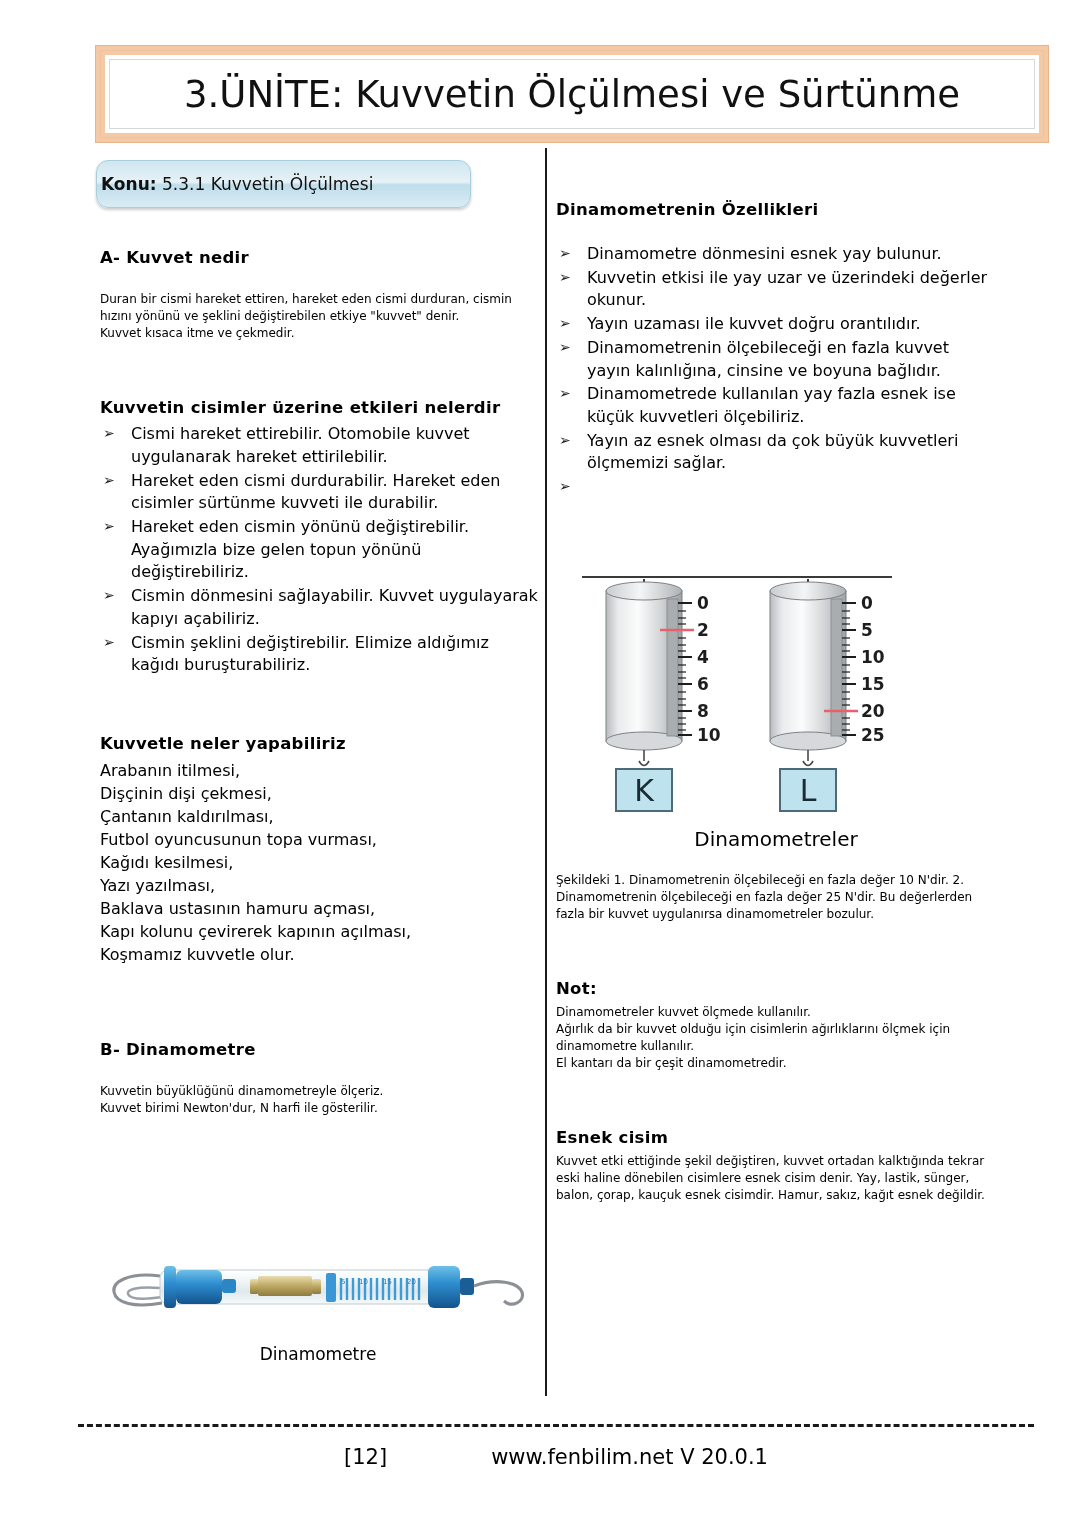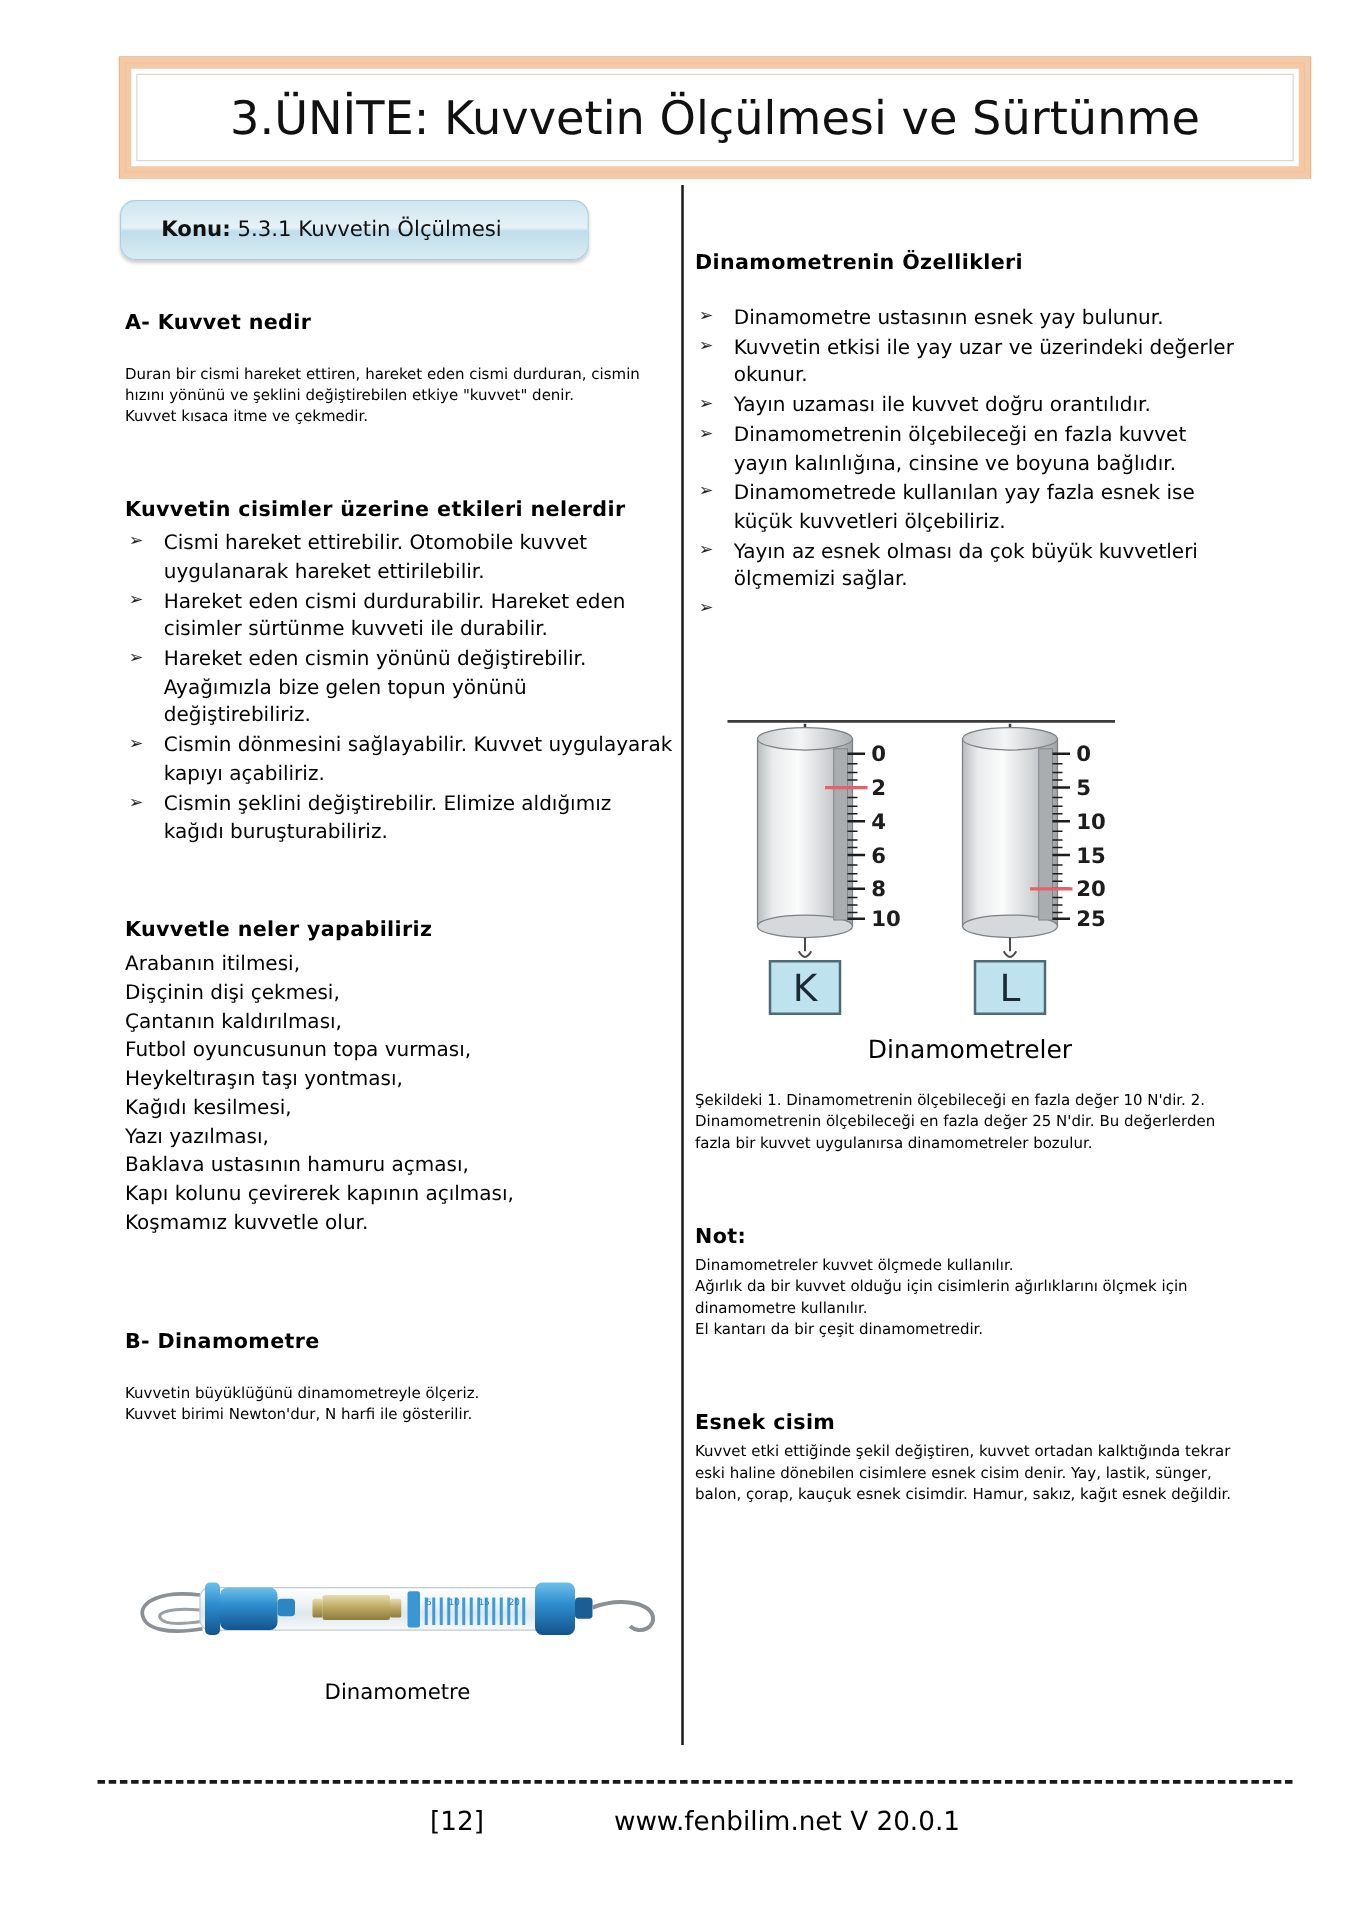--- a/index.html
+++ b/index.html
@@ -66,21 +66,21 @@
     top: 160px;
     width: 375px;
     height: 48px;
     box-sizing: border-box;
     border-radius: 12px;
     border: 1px solid #a9cfdd;
     background: linear-gradient(to bottom, #cfe6f0 0%, #e6f2f7 46%, #bfddeb 52%, #d9ecf4 100%);
     box-shadow: 0 2px 3px rgba(0,0,0,0.20);
     display: flex;
     align-items: center;
-    padding-left: 32px;
+    padding-left: 4px;
   }
   .konu-text {
     font-size: 17px;
     color: #111;
   }
   .konu-text b { font-weight: 700; }
 
   
   .divider {
     position: absolute;
@@ -225,21 +225,20 @@
     </ul>
 
     <div class="gap-56"></div>
 
     <h3 class="sec">Kuvvetle neler yapabiliriz</h3>
     <div class="lines">
       <div>Arabanın itilmesi,</div>
       <div>Dişçinin dişi çekmesi,</div>
       <div>Çantanın kaldırılması,</div>
       <div>Futbol oyuncusunun topa vurması,</div>
-      <div>Heykeltıraşın taşı yontması,</div>
       <div>Kağıdı kesilmesi,</div>
       <div>Yazı yazılması,</div>
       <div>Baklava ustasının hamuru açması,</div>
       <div>Kapı kolunu çevirerek kapının açılması,</div>
       <div>Koşmamız kuvvetle olur.</div>
     </div>
 
     <div class="gap-56"></div>
     <div class="gap-18"></div>
 
@@ -312,21 +311,21 @@
 
       <path d="M376,38 C398,30 420,34 424,44 C427,54 414,60 406,53" fill="none" stroke="#8b9096" stroke-width="3.2"></path>
     </svg>
     <div class="photo-caption">Dinamometre</div>
   </div>
 
   <div class="col-right">
     <h3 class="sec">Dinamometrenin Özellikleri</h3>
     <div class="gap-18"></div>
     <ul class="arrow">
-      <li><span class="bullet">➢</span><span>Dinamometre ustasının esnek yay bulunur.</span></li>
+      <li><span class="bullet">➢</span><span>Dinamometre dönmesini esnek yay bulunur.</span></li>
       <li><span class="bullet">➢</span><span>Kuvvetin etkisi ile yay uzar ve üzerindeki değerler okunur.</span></li>
       <li><span class="bullet">➢</span><span>Yayın uzaması ile kuvvet doğru orantılıdır.</span></li>
       <li><span class="bullet">➢</span><span>Dinamometrenin ölçebileceği en fazla kuvvet yayın kalınlığına, cinsine ve boyuna bağlıdır.</span></li>
       <li><span class="bullet">➢</span><span>Dinamometrede kullanılan yay fazla esnek ise küçük kuvvetleri ölçebiliriz.</span></li>
       <li><span class="bullet">➢</span><span>Yayın az esnek olması da çok büyük kuvvetleri ölçmemizi sağlar.</span></li>
       <li><span class="bullet">➢</span></li>
     </ul>
   </div>
 
   <div class="diagram-wrap">

